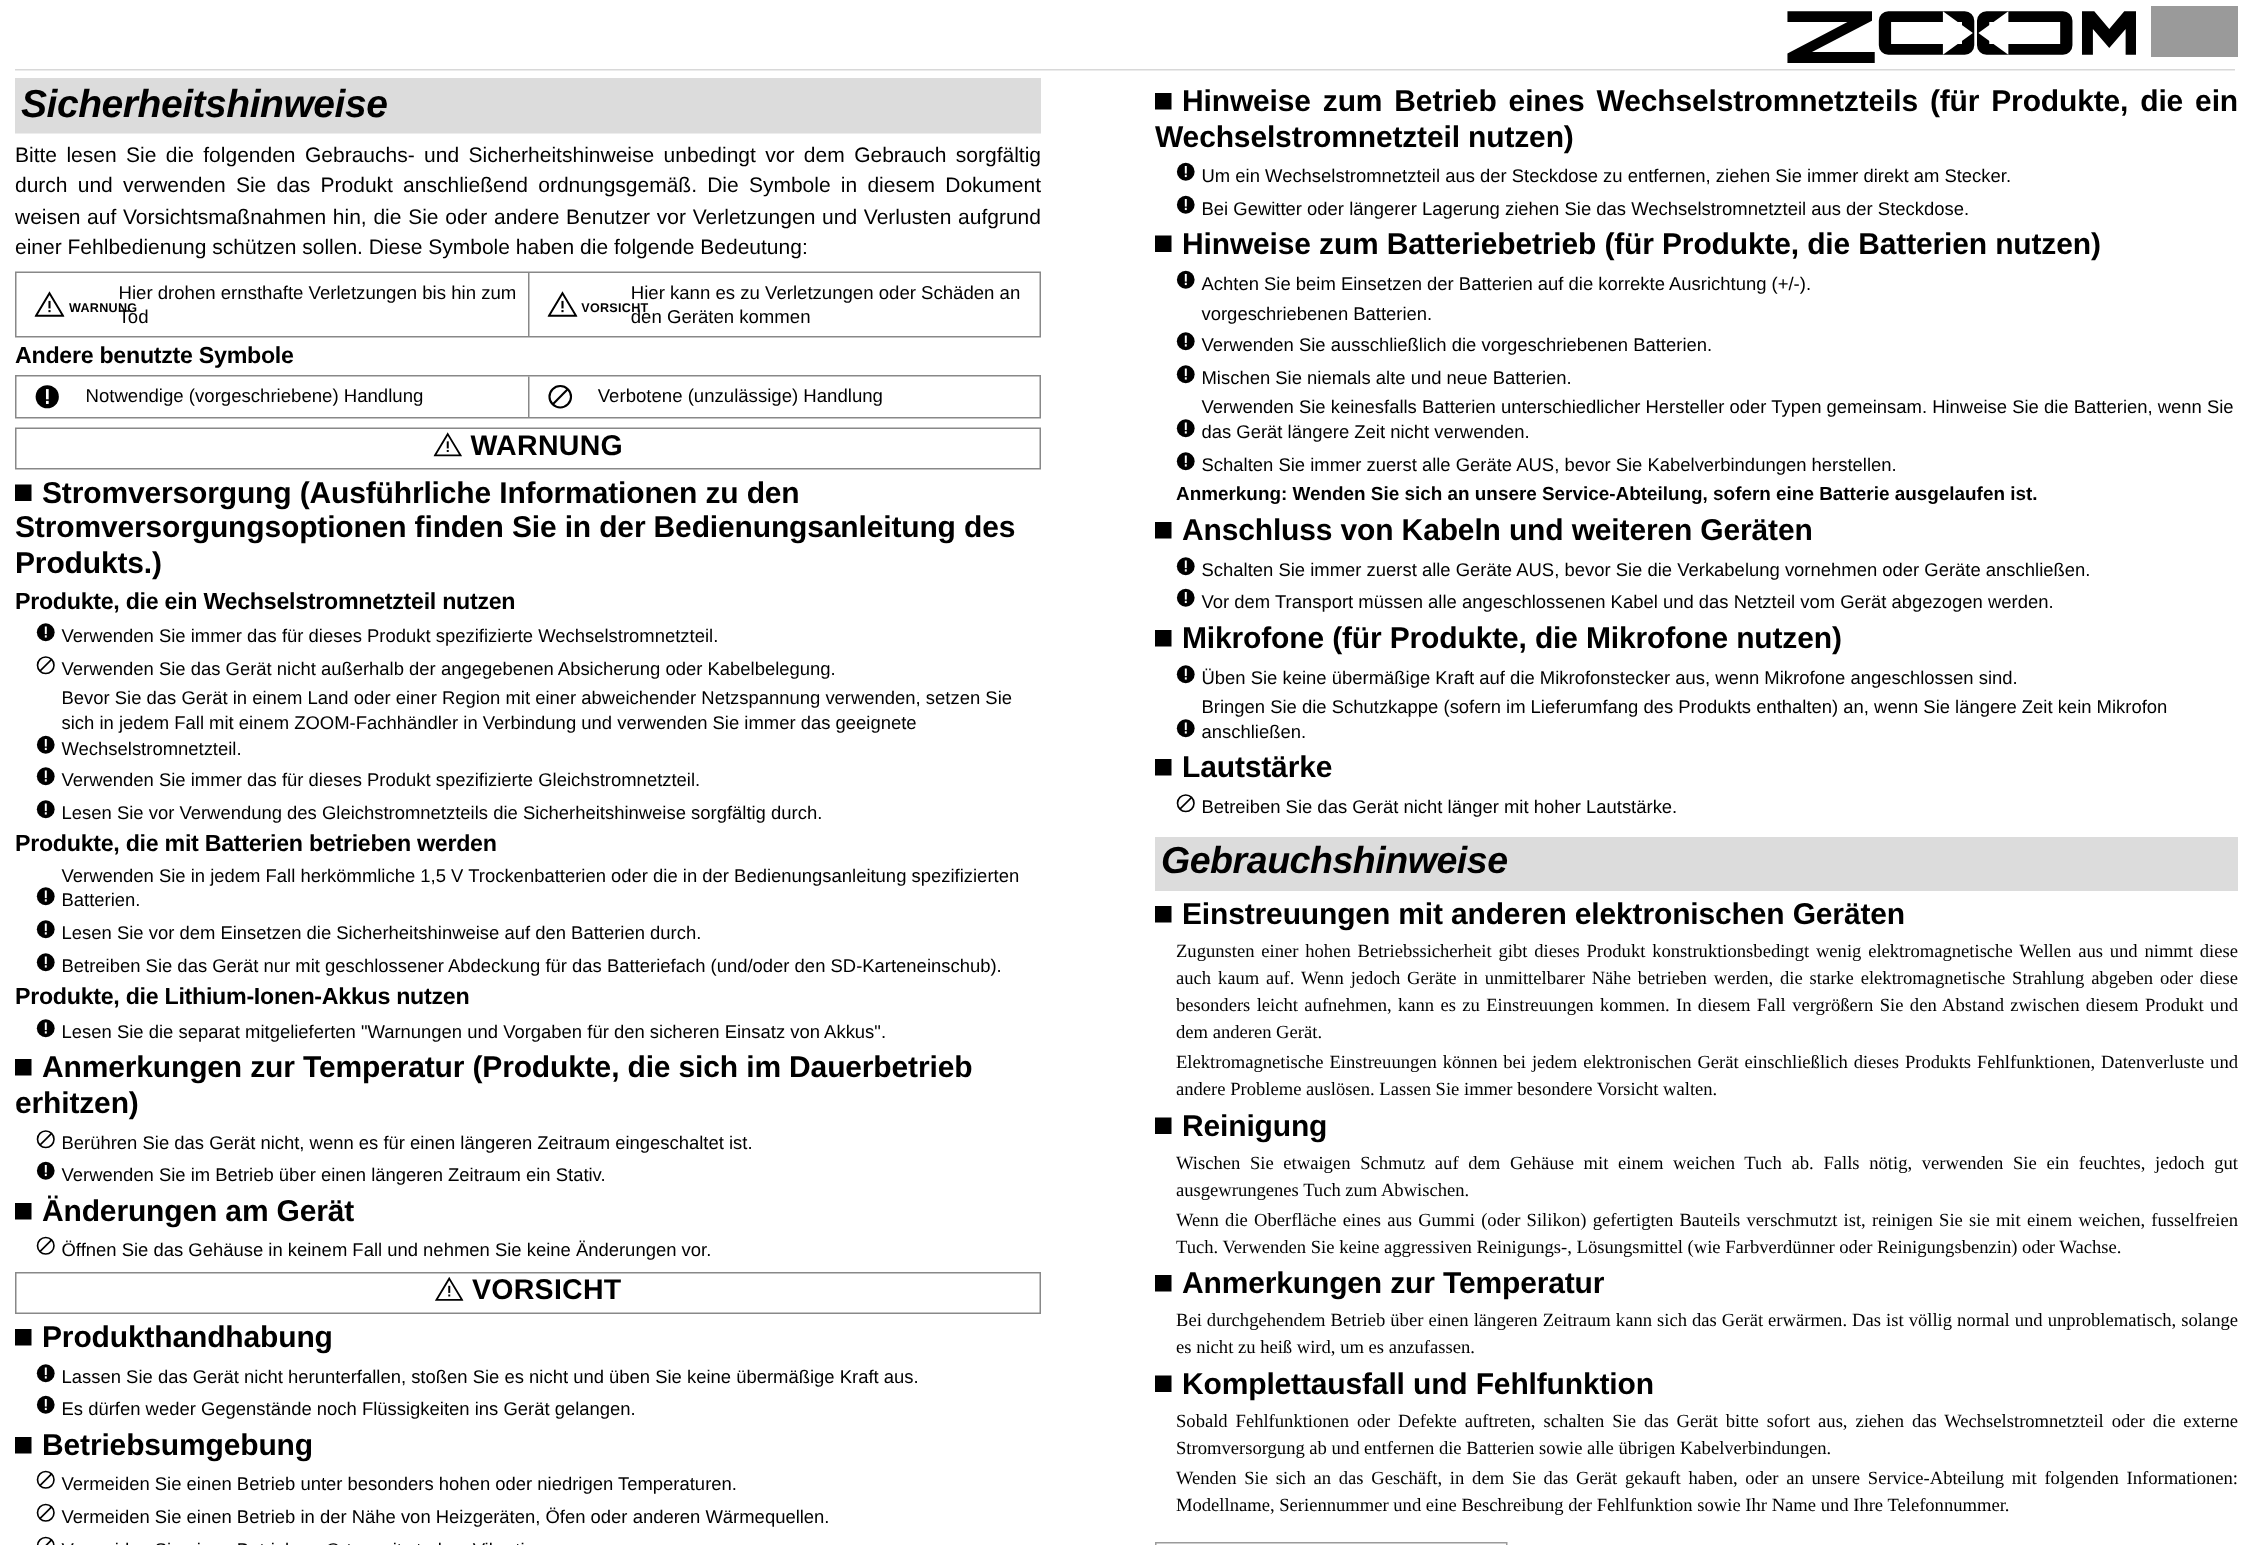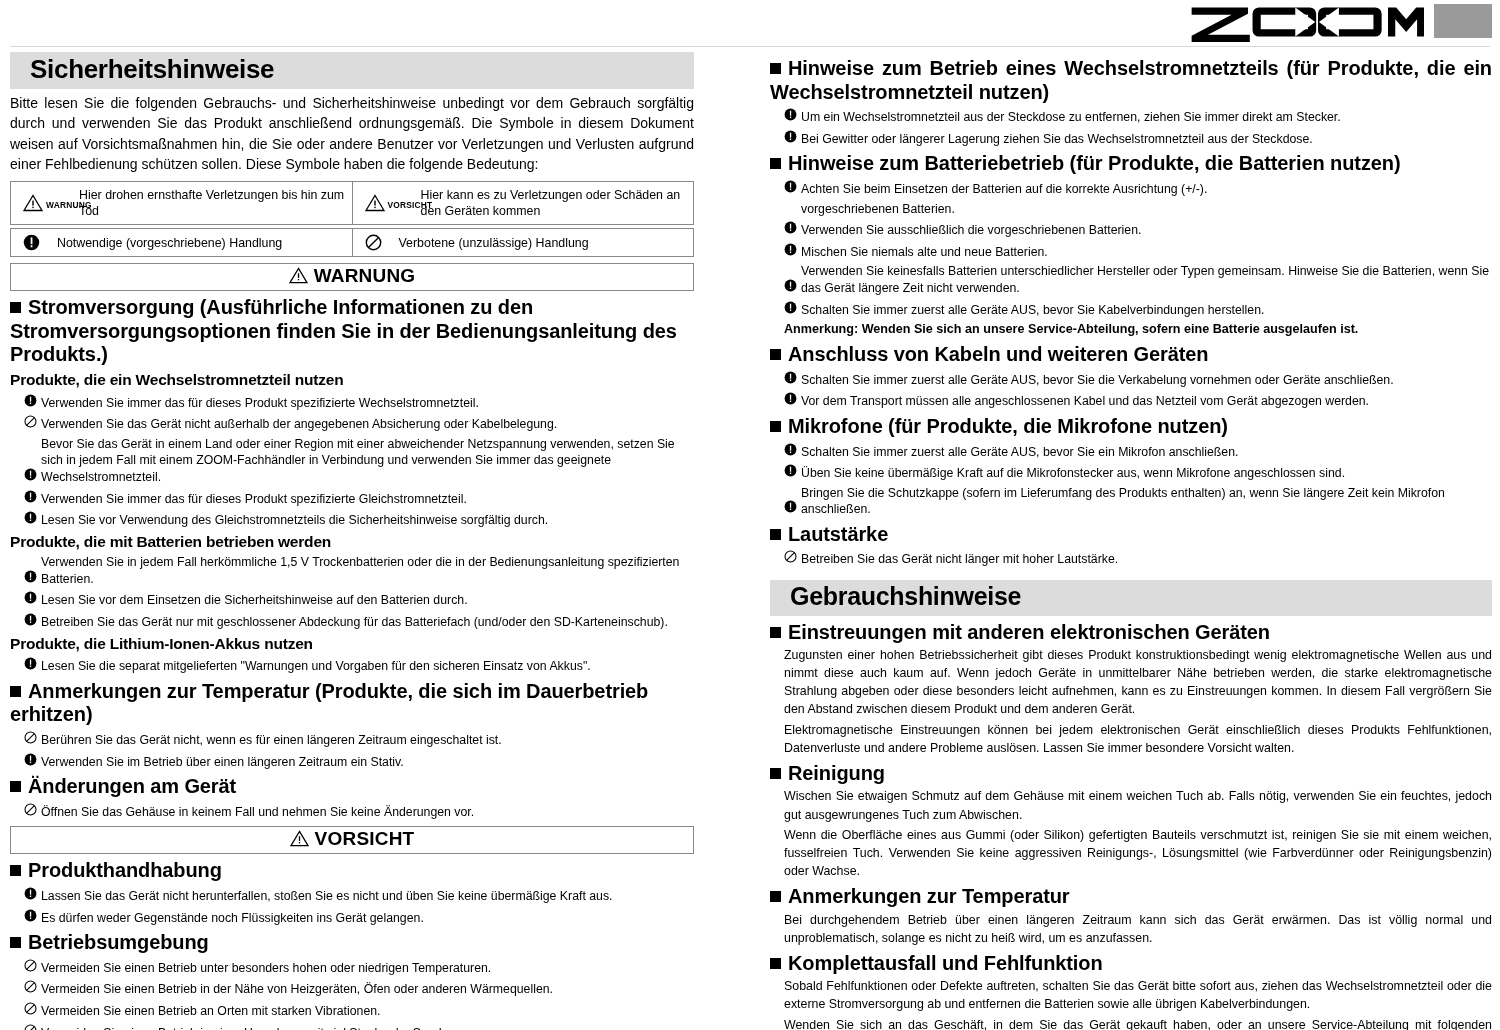--- a/index.html
+++ b/index.html
@@ -44,26 +44,27 @@
   .col {
     position: absolute;
     top: 0;
   }
   .col-left  { left: 10px;  width: 684px; }
   .col-right { left: 770px; width: 722px; }
 
   
   .banner {
     background: #dcdcdc;
-    padding: 3px 8px 5px 20px;
+    padding: 3px 8px 5px 4px;
     font-weight: bold;
     font-size: 26px;
     letter-spacing: -0.3px;
     line-height: 1.1;
     margin-bottom: 4px;
+    font-style: italic;
   }
   .banner.secondary { font-size: 25px; margin-top: 12px; }
 
   
   .intro {
     font-size: 14px;
     line-height: 1.47;
     text-align: justify;
     margin: 2px 0 6px 0;
   }
@@ -160,20 +161,21 @@
     font-size: 12.6px;
     margin-left: 14px;
   }
 
   
   .para {
     font-size: 12.4px;
     line-height: 1.46;
     text-align: justify;
     margin: 2px 0 2px 14px;
+    font-family: Liberation Serif, serif;
   }
 
   
   .alertbar {
     border: 1px solid #888;
     text-align: center;
     font-size: 19px;
     font-weight: bold;
     padding: 1px 0 3px 0;
     margin: 6px 0 4px 0;
@@ -240,20 +242,21 @@
               <rect x="9.3" y="6.6" width="1.4" height="5" fill="#000"></rect>
               <rect x="9.3" y="12.7" width="1.4" height="1.4" fill="#000"></rect>
             </svg>
           </span>
           <span class="tri-label">VORSICHT</span>
         </div>
         <div class="sym-txt">Hier kann es zu Verletzungen oder Schäden an den Geräten kommen</div>
       </div>
     </div>
 
+    <div class="h-sub">Andere benutzte Symbole</div>
 
     <div class="symtable single">
       <div class="cell">
         <div class="sym-ico">
           <svg viewBox="0 0 18 18" width="17" height="17">
             <circle cx="9" cy="9" r="8.2" fill="#000"></circle>
             <rect x="8.1" y="3.6" width="1.9" height="7.2" fill="#fff"></rect>
             <rect x="8.1" y="11.9" width="1.9" height="2.2" fill="#fff"></rect>
           </svg>
         </div>
@@ -518,28 +521,20 @@
         </div>
         <div class="item">
           <span class="ico"><svg viewBox="0 0 18 18" width="13" height="13">
               <circle cx="9" cy="9" r="8.2" fill="#000"></circle>
               <rect x="8.15" y="3.7" width="1.8" height="7" fill="#fff"></rect>
               <rect x="8.15" y="11.8" width="1.8" height="2.1" fill="#fff"></rect>
             </svg></span>
           <span class="txt">Vor dem Transport müssen alle angeschlossenen Kabel und das Netzteil vom Gerät abgezogen werden.</span>
         </div>
         <div class="h-sq"><span class="sq"></span>Mikrofone (für Produkte, die Mikrofone nutzen)</div>
-        <div class="item">
-          <span class="ico"><svg viewBox="0 0 18 18" width="13" height="13">
-              <circle cx="9" cy="9" r="8.2" fill="#000"></circle>
-              <rect x="8.15" y="3.7" width="1.8" height="7" fill="#fff"></rect>
-              <rect x="8.15" y="11.8" width="1.8" height="2.1" fill="#fff"></rect>
-            </svg></span>
-          <span class="txt">Schalten Sie immer zuerst alle Geräte AUS, bevor Sie ein Mikrofon anschließen.</span>
-        </div>
         <div class="item">
           <span class="ico"><svg viewBox="0 0 18 18" width="13" height="13">
               <circle cx="9" cy="9" r="8.2" fill="#000"></circle>
               <rect x="8.15" y="3.7" width="1.8" height="7" fill="#fff"></rect>
               <rect x="8.15" y="11.8" width="1.8" height="2.1" fill="#fff"></rect>
             </svg></span>
           <span class="txt">Üben Sie keine übermäßige Kraft auf die Mikrofonstecker aus, wenn Mikrofone angeschlossen sind.</span>
         </div>
         <div class="item">
           <span class="ico"><svg viewBox="0 0 18 18" width="13" height="13">

